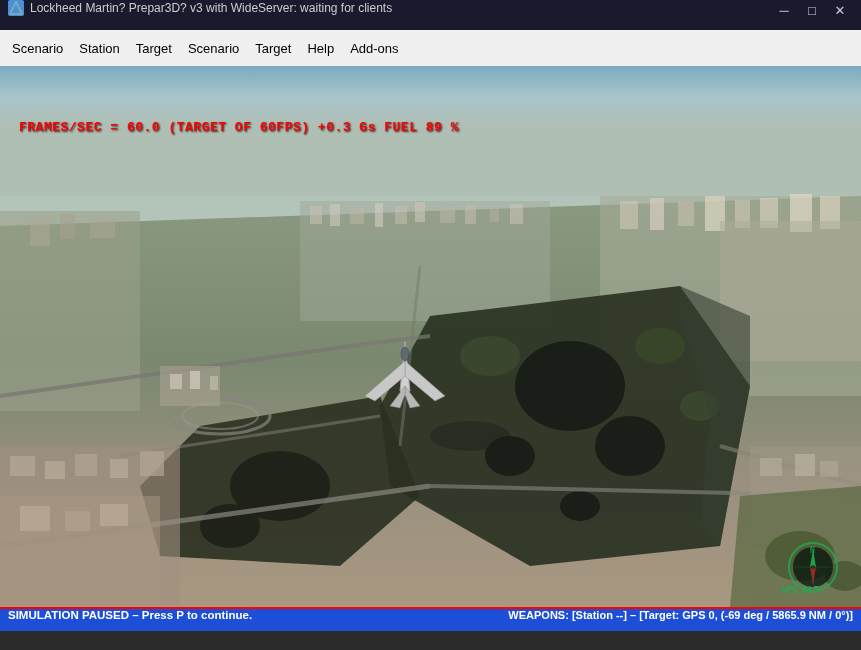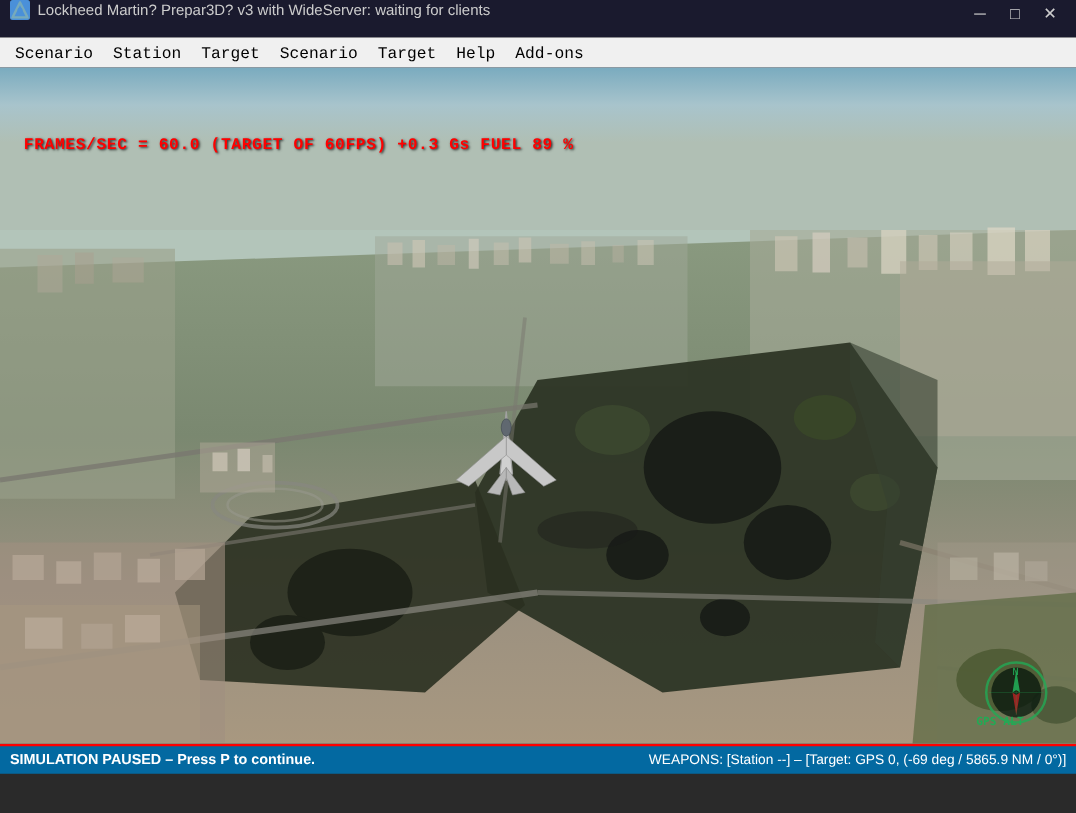--- a/index.html
+++ b/index.html
@@ -51,26 +51,25 @@
       cursor: pointer;
       display: flex;
       align-items: center;
       justify-content: center;
       border-radius: 2px;
     }
 
     
     #menubar {
       width: 100%;
-      height: 24px;
+      height: 36px;
       background: #f0f0f0;
       display: flex;
       align-items: flex-start;
       padding: 0 4px;
-      font-family: Liberation Mono, monospace;
     }
     .menu-item {
       padding: 2px 8px;
       font-size: 13px;
       color: #000;
       cursor: pointer;
       height: 100%;
       display: flex;
       align-items: center;
     }
@@ -140,35 +139,36 @@
       position: absolute;
       bottom: 8px;
       right: 8px;
       z-index: 10;
     }
 
     
     #statusbar {
       width: 100%;
       height: 24px;
-      background: #0369a1;
-      display: flex;
-      align-items: center;
+      background: #1d4ed8;
+      display: flex;
+      align-items: flex-start;
       justify-content: space-between;
       padding: 0 8px;
       border-top: 2px solid #ff0000;
     }
     #status-left {
       color: #ffffff;
       font-size: 11.5px;
       font-weight: bold;
     }
     #status-right {
       color: #ffffff;
       font-size: 11px;
+      font-weight: bold;
     }
   </style>
 </head>
 <body>
 
 <div id="titlebar">
   <div id="titlebar-left">
     <div id="app-icon">
       <svg width="14" height="14" viewBox="0 0 14 14">
         <polygon points="7,1 13,13 1,13" fill="none" stroke="#7ab" stroke-width="2"></polygon>

